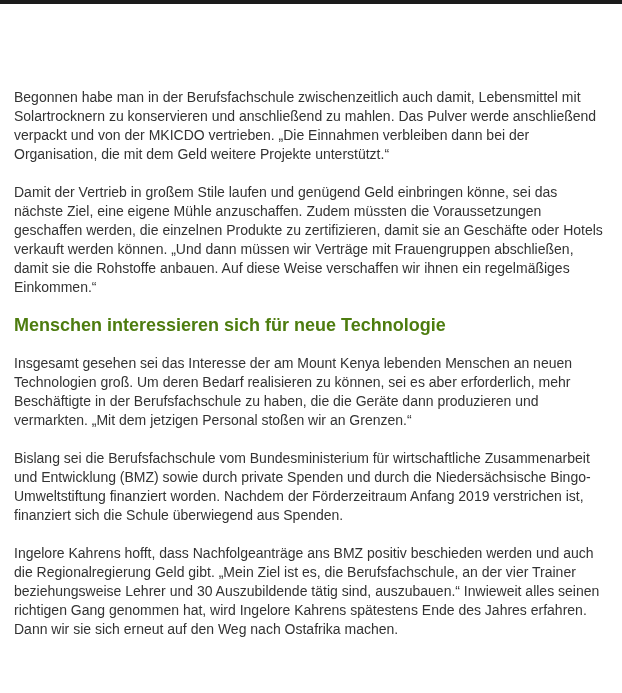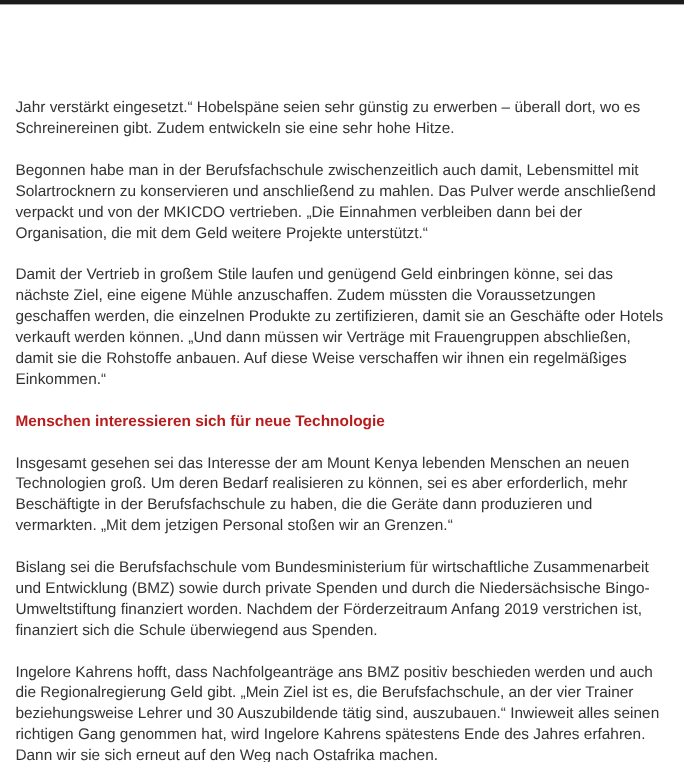--- a/index.html
+++ b/index.html
@@ -31,33 +31,32 @@
     color: #333333;
     font-size: 14px;
     line-height: 19px;
   }
   .content p {
     margin: 0 0 19px 0;
     text-align: left;
   }
   .content h2 {
     margin: 0 0 19px 0;
-    font-size: 14px;
+    font-size: 18px;
     line-height: 19px;
     font-weight: bold;
-    color: #b91c1c;
+    color: #4d7c0f;
   }
 </style>
 </head>
 <body>
 
 <div class="page">
   <div class="top-bar"></div>
   <div class="content">
-    <p>Jahr verstärkt eingesetzt.“ Hobelspäne seien sehr günstig zu erwerben – überall dort, wo es Schreinereinen gibt. Zudem entwickeln sie eine sehr hohe Hitze.</p>
     <p>Begonnen habe man in der Berufsfachschule zwischenzeitlich auch damit, Lebensmittel mit Solartrocknern zu konservieren und anschließend zu mahlen. Das Pulver werde anschließend verpackt und von der MKICDO vertrieben. „Die Einnahmen verbleiben dann bei der Organisation, die mit dem Geld weitere Projekte unterstützt.“</p>
     <p>Damit der Vertrieb in großem Stile laufen und genügend Geld einbringen könne, sei das nächste Ziel, eine eigene Mühle anzuschaffen. Zudem müssten die Voraussetzungen geschaffen werden, die einzelnen Produkte zu zertifizieren, damit sie an Geschäfte oder Hotels verkauft werden können. „Und dann müssen wir Verträge mit Frauengruppen abschließen, damit sie die Rohstoffe anbauen. Auf diese Weise verschaffen wir ihnen ein regelmäßiges Einkommen.“</p>
     <h2>Menschen interessieren sich für neue Technologie</h2>
     <p>Insgesamt gesehen sei das Interesse der am Mount Kenya lebenden Menschen an neuen Technologien groß. Um deren Bedarf realisieren zu können, sei es aber erforderlich, mehr Beschäftigte in der Berufsfachschule zu haben, die die Geräte dann produzieren und vermarkten. „Mit dem jetzigen Personal stoßen wir an Grenzen.“</p>
     <p>Bislang sei die Berufsfachschule vom Bundesministerium für wirtschaftliche Zusammenarbeit und Entwicklung (BMZ) sowie durch private Spenden und durch die Niedersächsische Bingo-Umweltstiftung finanziert worden. Nachdem der Förderzeitraum Anfang 2019 verstrichen ist, finanziert sich die Schule überwiegend aus Spenden.</p>
     <p>Ingelore Kahrens hofft, dass Nachfolgeanträge ans BMZ positiv beschieden werden und auch die Regionalregierung Geld gibt. „Mein Ziel ist es, die Berufsfachschule, an der vier Trainer beziehungsweise Lehrer und 30 Auszubildende tätig sind, auszubauen.“ Inwieweit alles seinen richtigen Gang genommen hat, wird Ingelore Kahrens spätestens Ende des Jahres erfahren. Dann wir sie sich erneut auf den Weg nach Ostafrika machen.</p>
 
   </div>
 </div>
 

